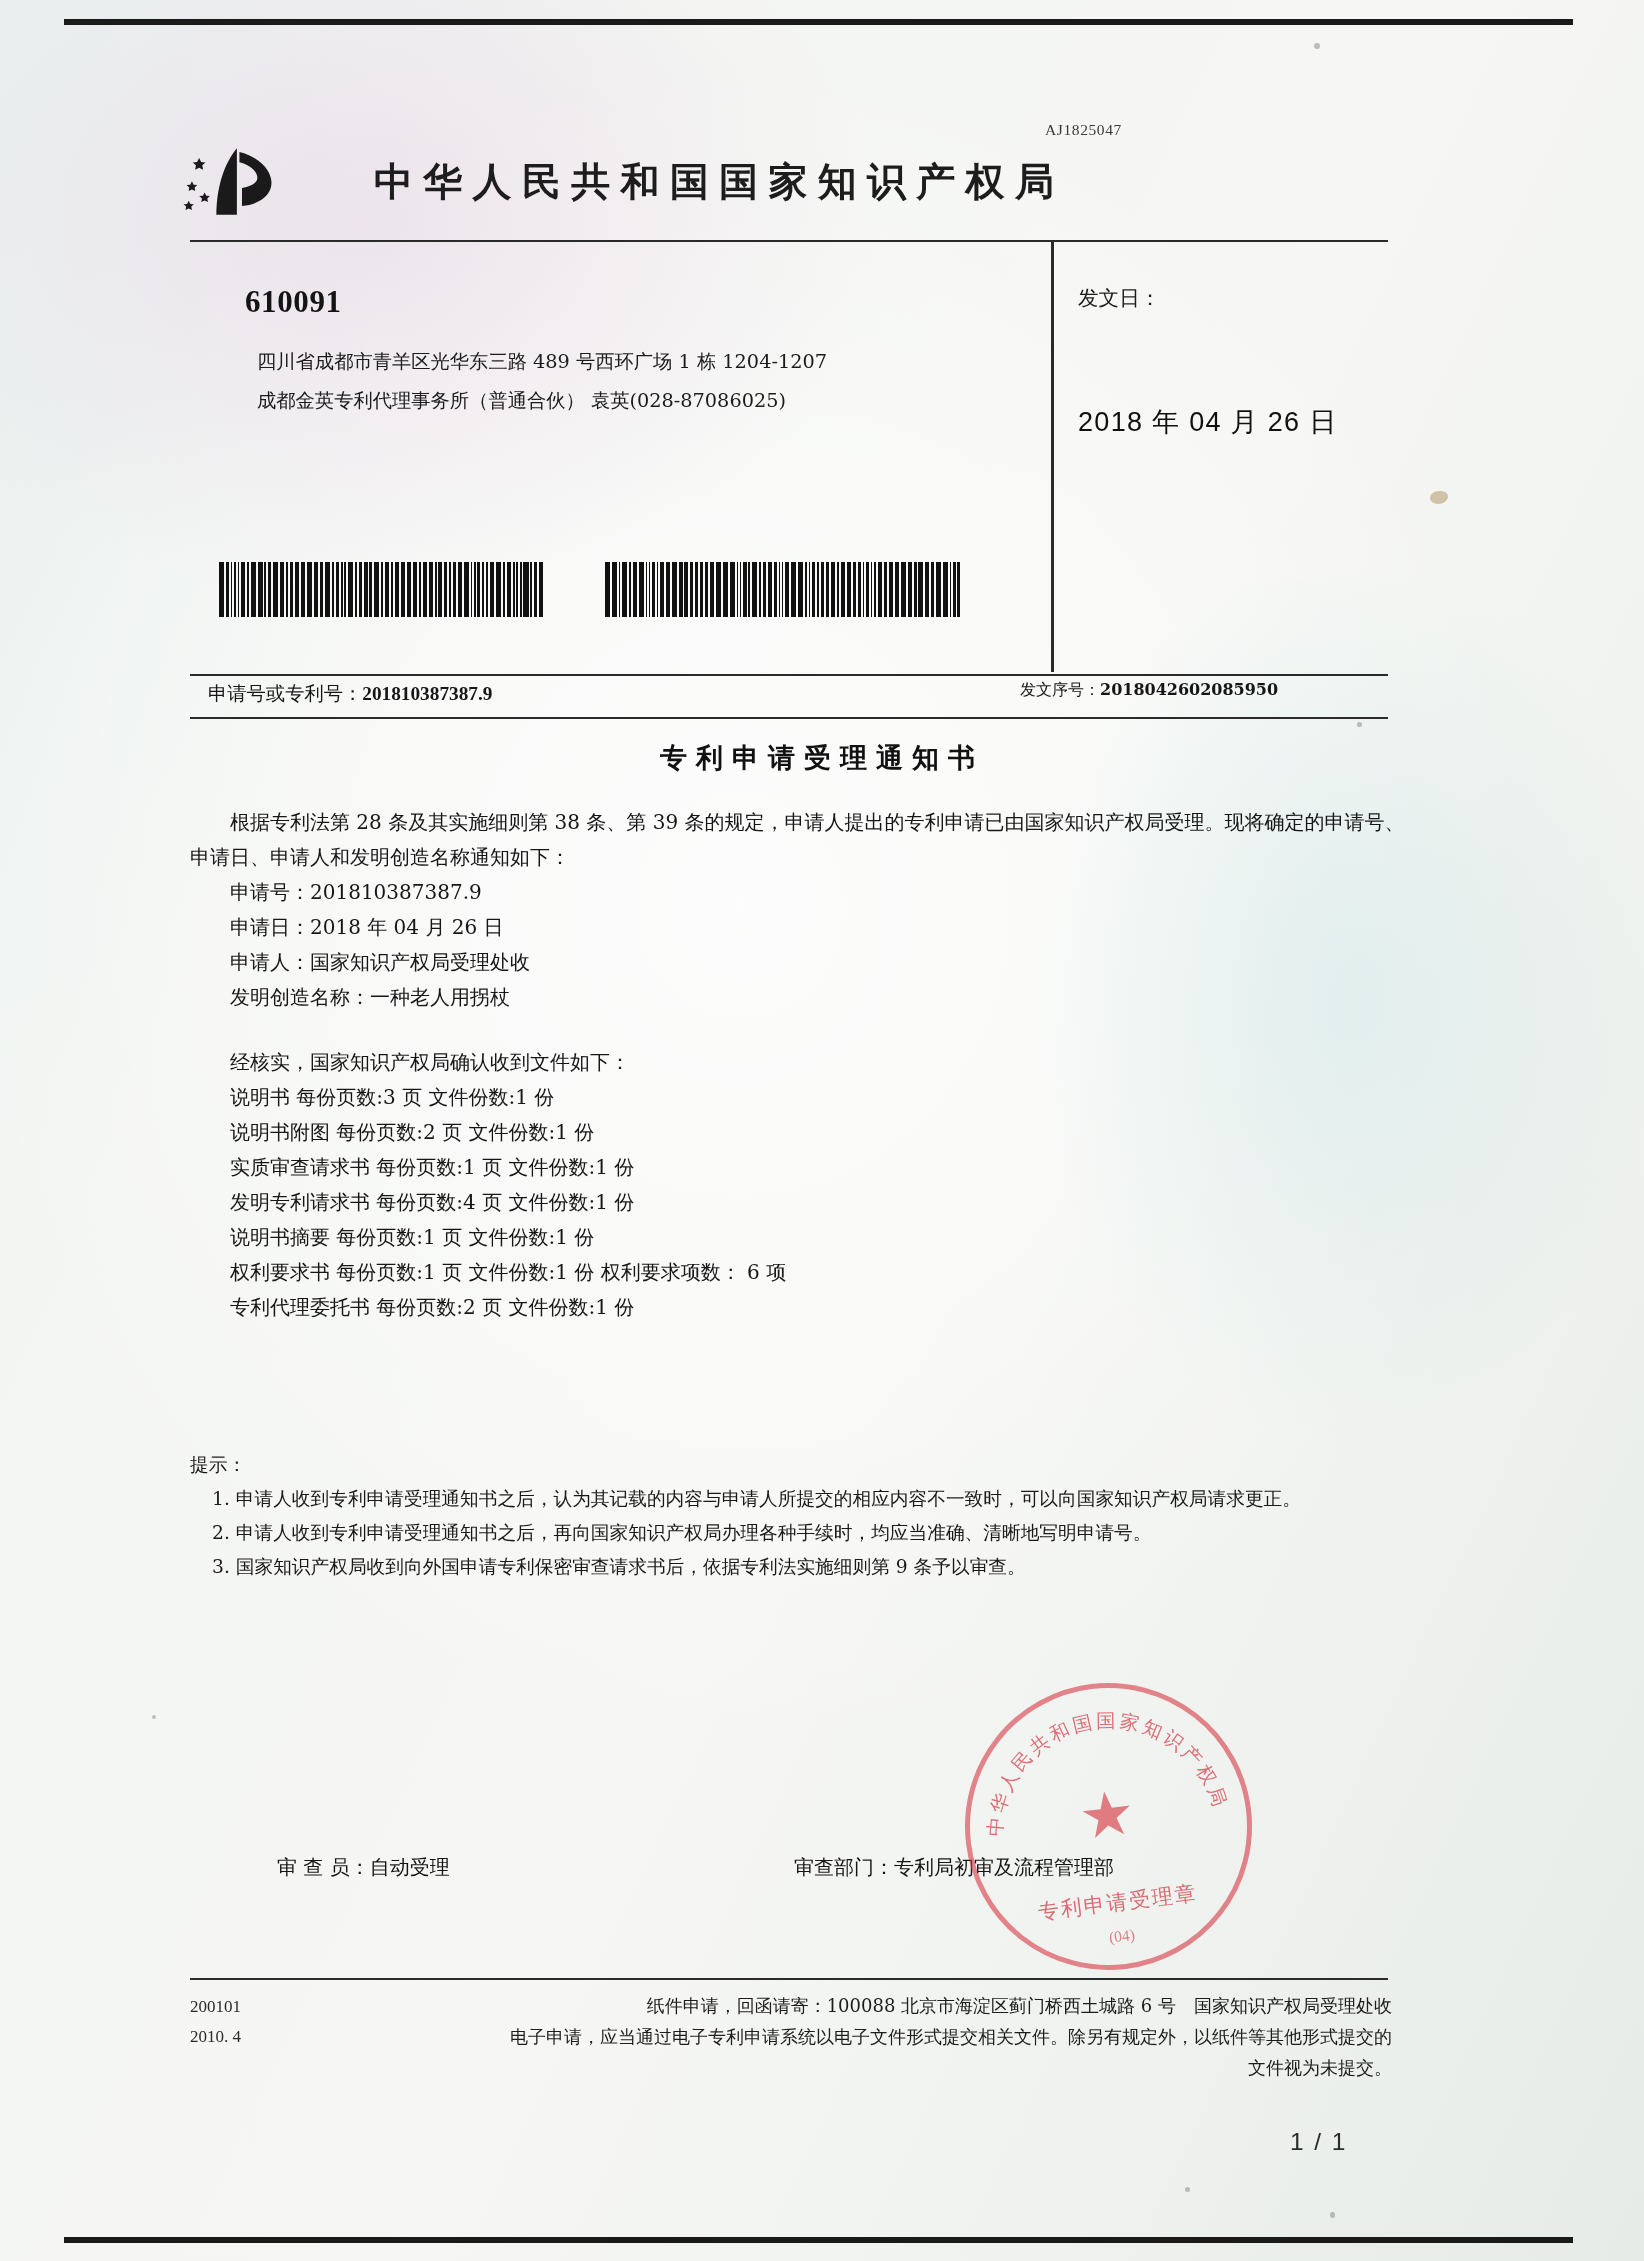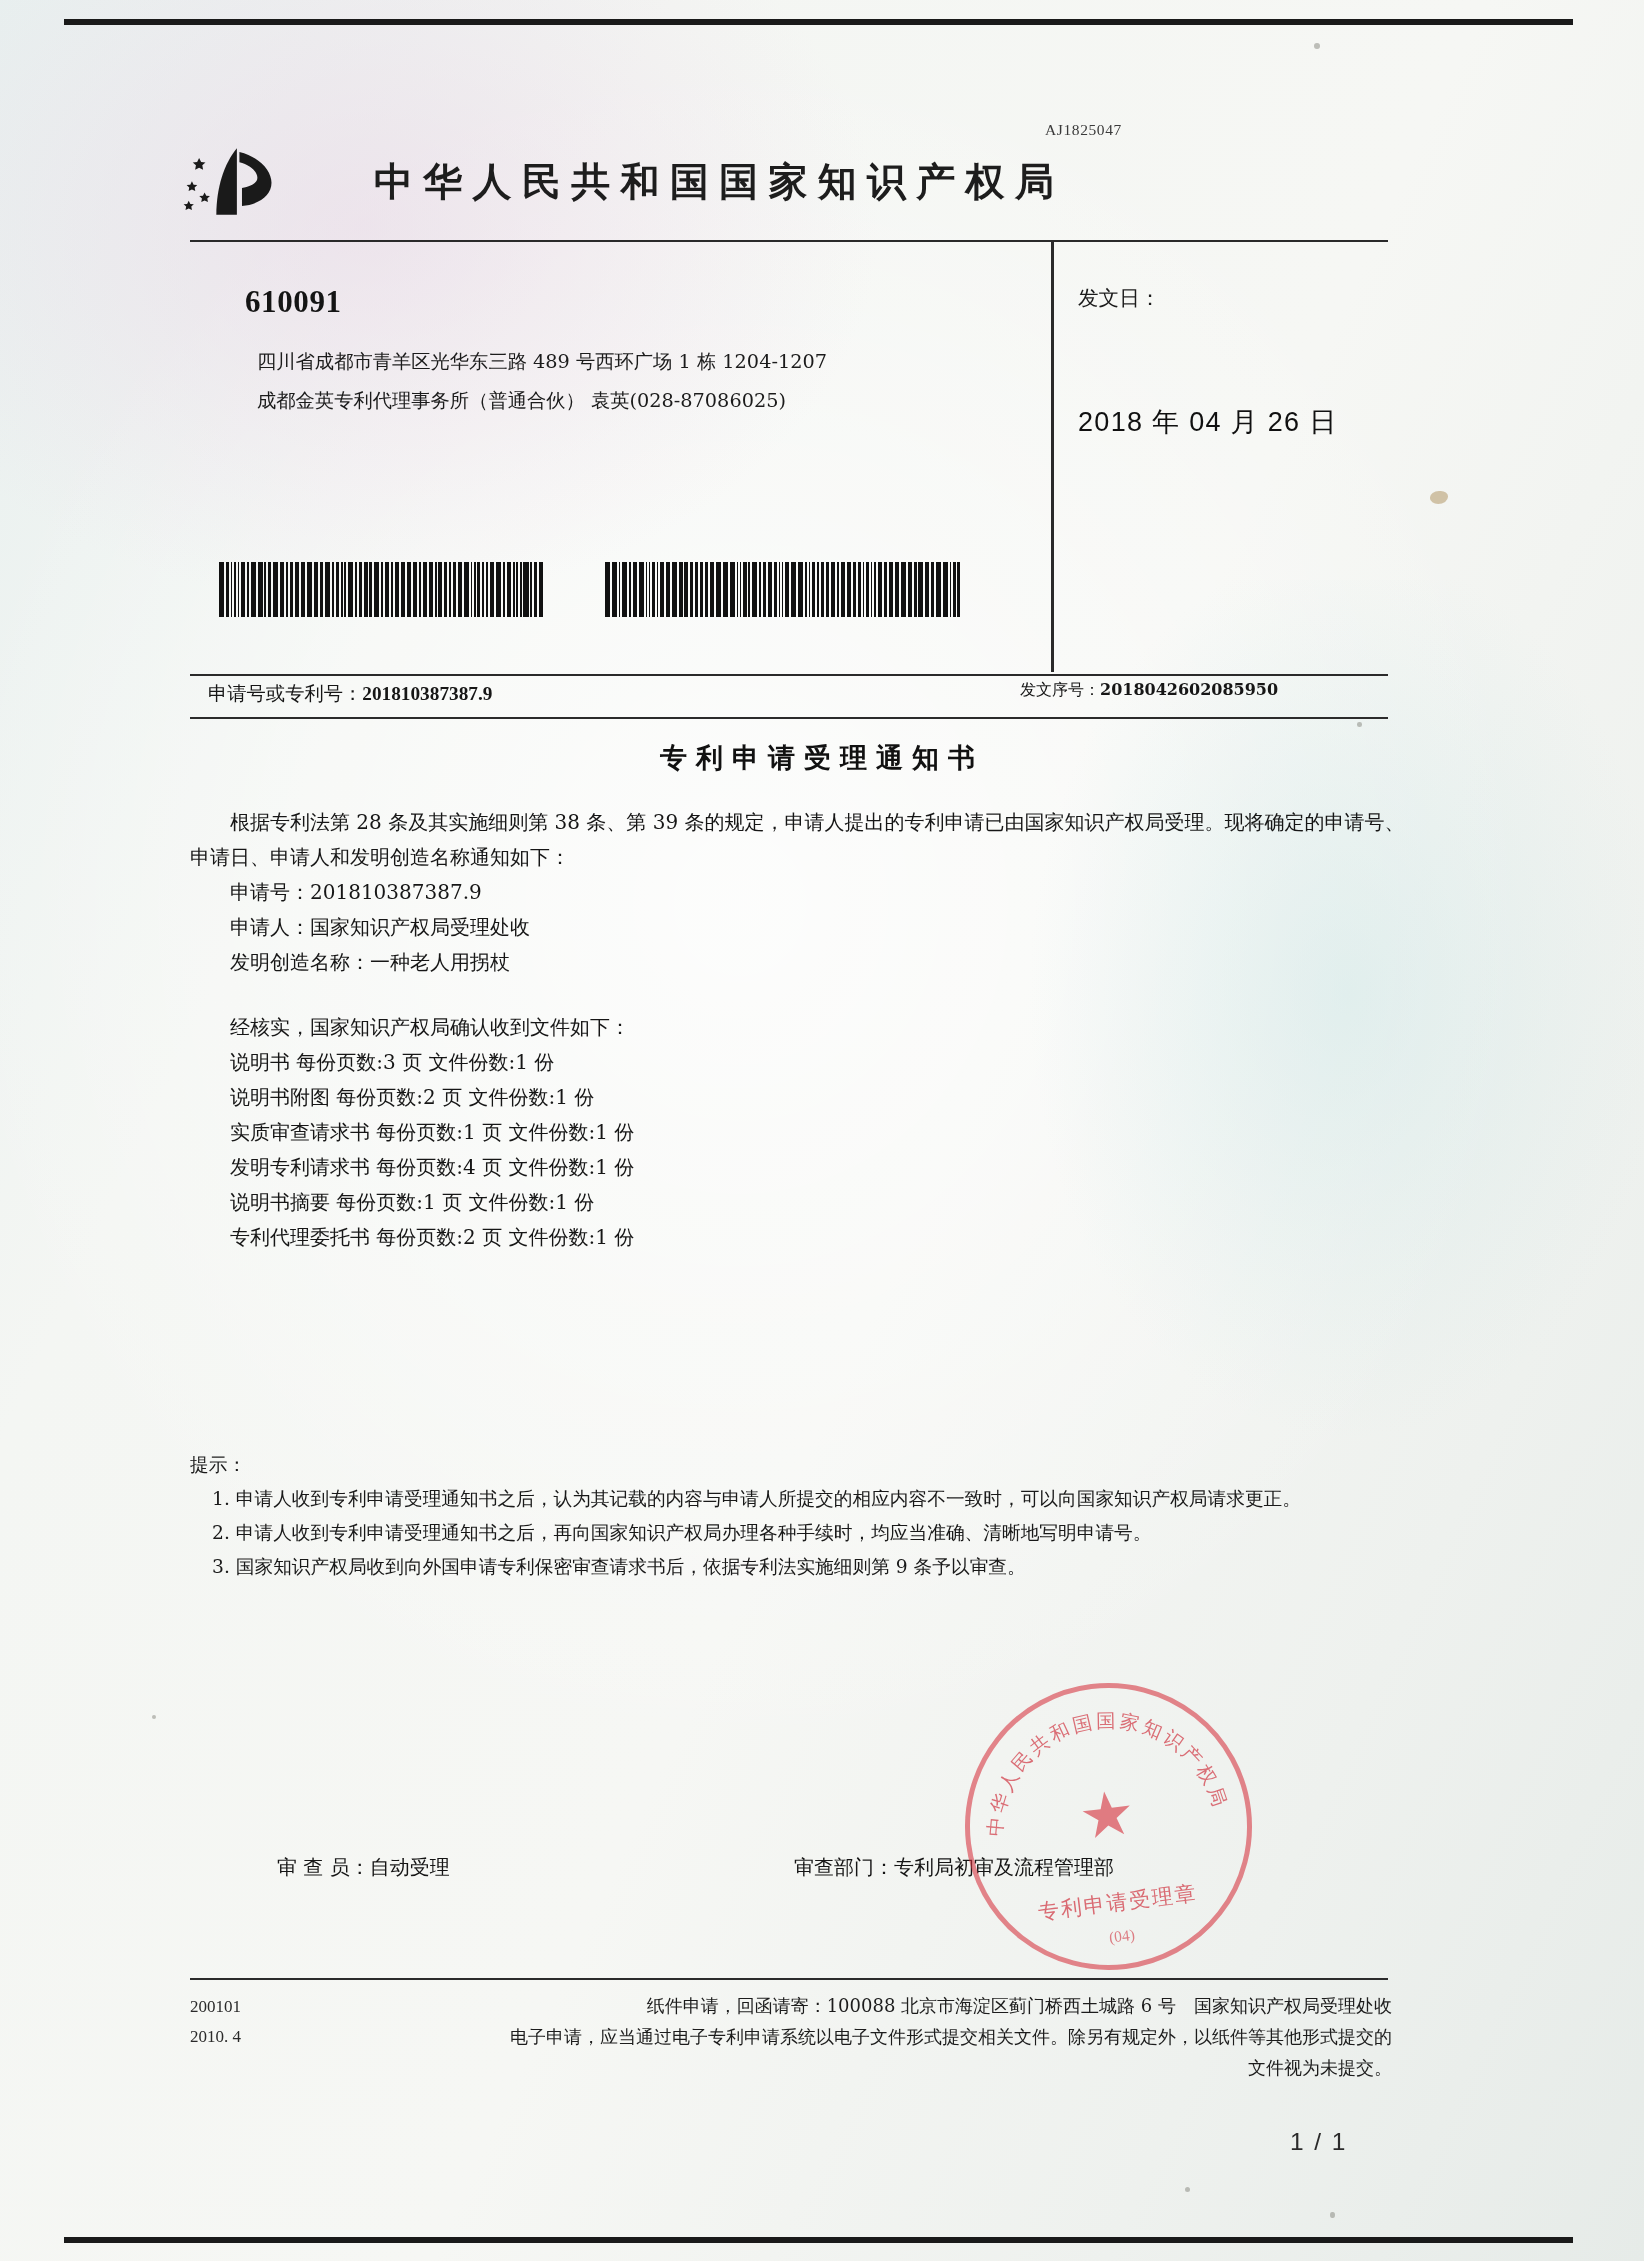--- a/index.html
+++ b/index.html
@@ -381,29 +381,31 @@
         <span>发文序号：</span><b>2018042602085950</b>
       </div>
     </div>
     <div class="rule" id="rule-appno"></div>
 
     <div class="doc-title">专利申请受理通知书</div>
 
     <div class="body-text">
       <p class="indent">根据专利法第 28 条及其实施细则第 38 条、第 39 条的规定，申请人提出的专利申请已由国家知识产权局受理。现将确定的申请号、申请日、申请人和发明创造名称通知如下：</p>
       <p class="pad-left">申请号：201810387387.9</p>
+      <p class="pad-left">申请日：2018 年 04 月 26 日</p>
       <p class="pad-left">申请人：国家知识产权局受理处收</p>
       <p class="pad-left">发明创造名称：一种老人用拐杖</p>
 
       <p class="pad-left blk">经核实，国家知识产权局确认收到文件如下：</p>
       <p class="pad-left">说明书 每份页数:3 页 文件份数:1 份</p>
       <p class="pad-left">说明书附图 每份页数:2 页 文件份数:1 份</p>
       <p class="pad-left">实质审查请求书 每份页数:1 页 文件份数:1 份</p>
       <p class="pad-left">发明专利请求书 每份页数:4 页 文件份数:1 份</p>
       <p class="pad-left">说明书摘要 每份页数:1 页 文件份数:1 份</p>
+      <p class="pad-left">权利要求书 每份页数:1 页 文件份数:1 份 权利要求项数： 6 项</p>
       <p class="pad-left">专利代理委托书 每份页数:2 页 文件份数:1 份</p>
     </div>
 
     <div class="notes">
       <p>提示：</p>
       <p class="note-item">1. 申请人收到专利申请受理通知书之后，认为其记载的内容与申请人所提交的相应内容不一致时，可以向国家知识产权局请求更正。</p>
       <p class="note-item">2. 申请人收到专利申请受理通知书之后，再向国家知识产权局办理各种手续时，均应当准确、清晰地写明申请号。</p>
       <p class="note-item">3. 国家知识产权局收到向外国申请专利保密审查请求书后，依据专利法实施细则第 9 条予以审查。</p>
     </div>
 

